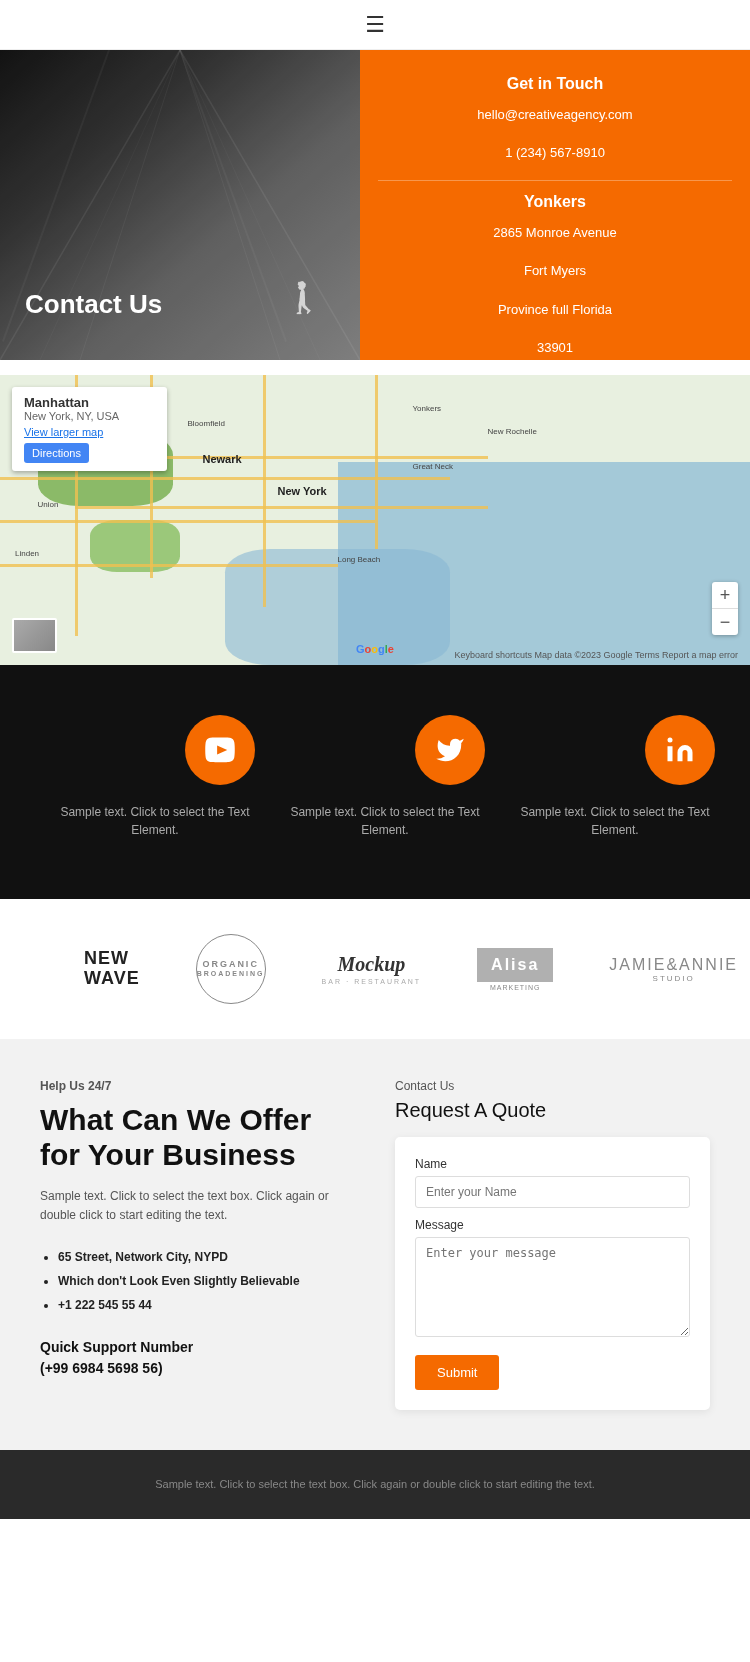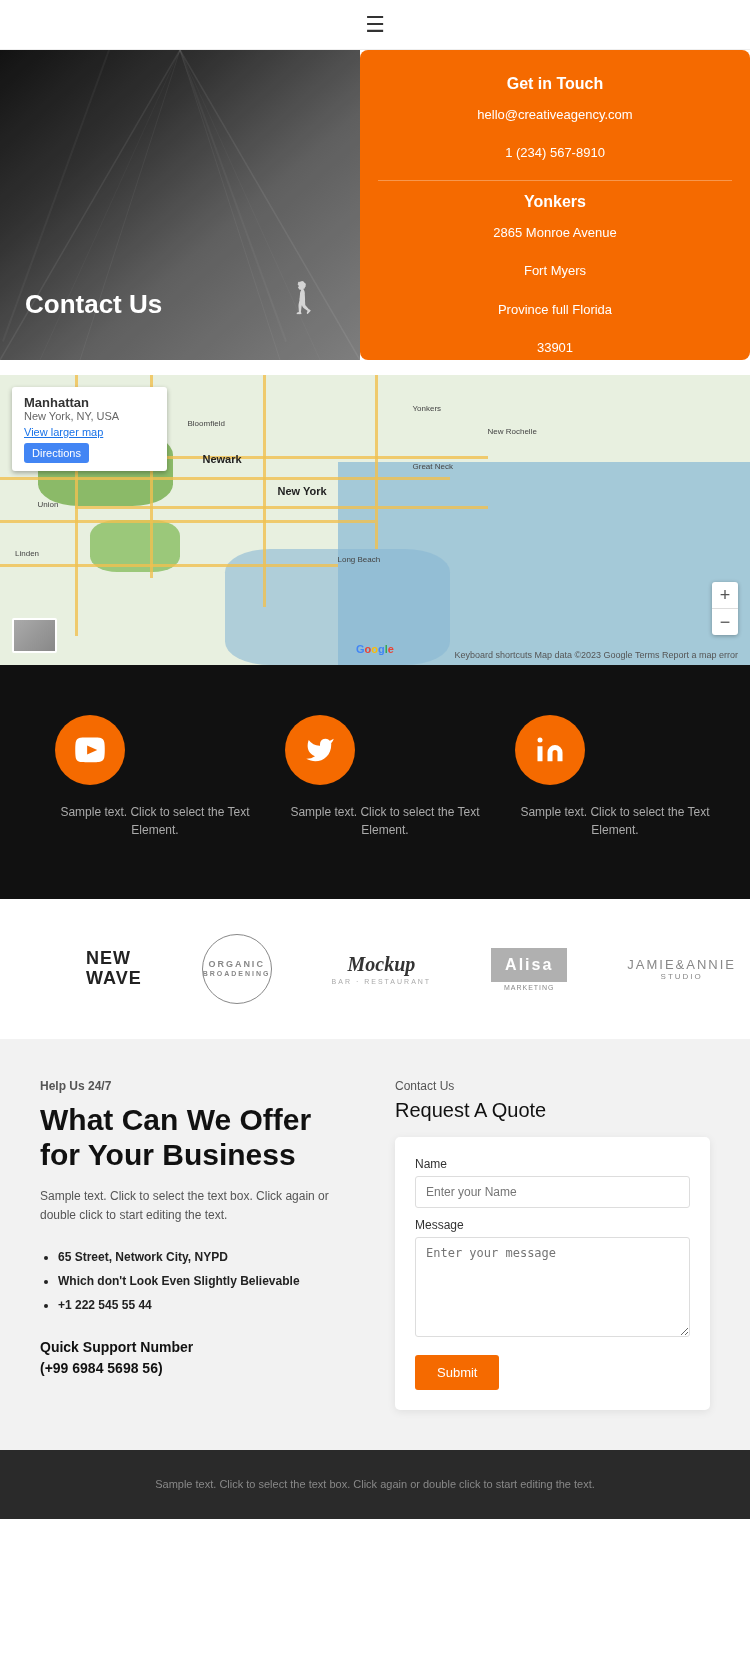--- a/index.html
+++ b/index.html
@@ -81,21 +81,20 @@
       font-size: 30px;
       filter: brightness(0) invert(1);
       opacity: 0.7;
     }
 
     .hero-info-side {
       width: 52%;
       background: #f56a00;
       padding: 25px 18px;
       color: #fff;
-      border-radius: 8px;
     }
     .info-section-title {
       font-size: 16px;
       font-weight: bold;
       text-align: center;
       margin-bottom: 10px;
     }
     .info-text {
       font-size: 13px;
       text-align: center;
@@ -211,21 +210,21 @@
       background: #111;
       padding: 50px 30px 60px;
       display: flex;
       justify-content: space-around;
       align-items: flex-start;
       margin-top: 0;
     }
     .social-item {
       display: flex;
       flex-direction: column;
-      align-items: flex-start;
+      align-items: flex-end;
       width: 200px;
       margin-left: 20px;
     }
     .social-circle {
       width: 70px;
       height: 70px;
       border-radius: 50%;
       background: #f56a00;
       display: flex;
       align-items: center;
@@ -616,21 +615,21 @@
     <div style="font-size:7px;color:#aaa;letter-spacing:2px;text-align:center;margin-top:2px;">BAR · RESTAURANT</div>
   </div>
 
   <div class="logo-item">
     <div class="logo-alisa">Alisa</div>
     <div style="font-size:7px;color:#888;letter-spacing:1px;text-align:center;margin-top:2px;">MARKETING</div>
   </div>
 
   <div class="logo-item">
     <div class="logo-jamie">
-      <div style="font-size:13px;">JAMIE&amp;ANNIE</div>
+      <div style="font-size:16px;">JAMIE&amp;ANNIE</div>
       <div style="font-size:8px;">STUDIO</div>
     </div>
   </div>
 </section>
 
 <section class="bottom-section">
 
   <div class="offer-column">
     <p class="offer-tag">Help Us 24/7</p>
     <h2 class="offer-headline">

